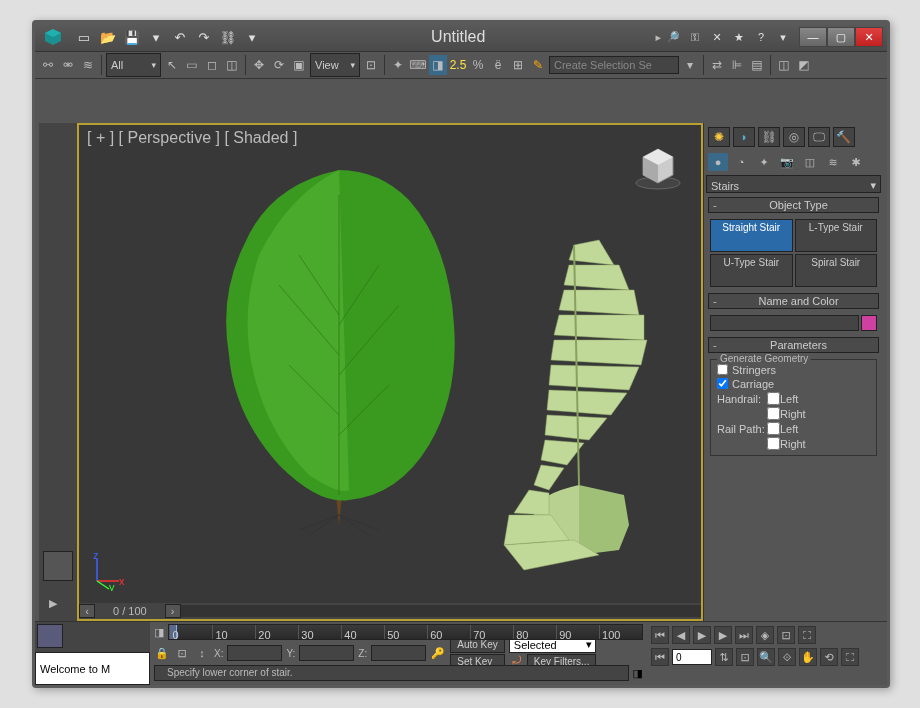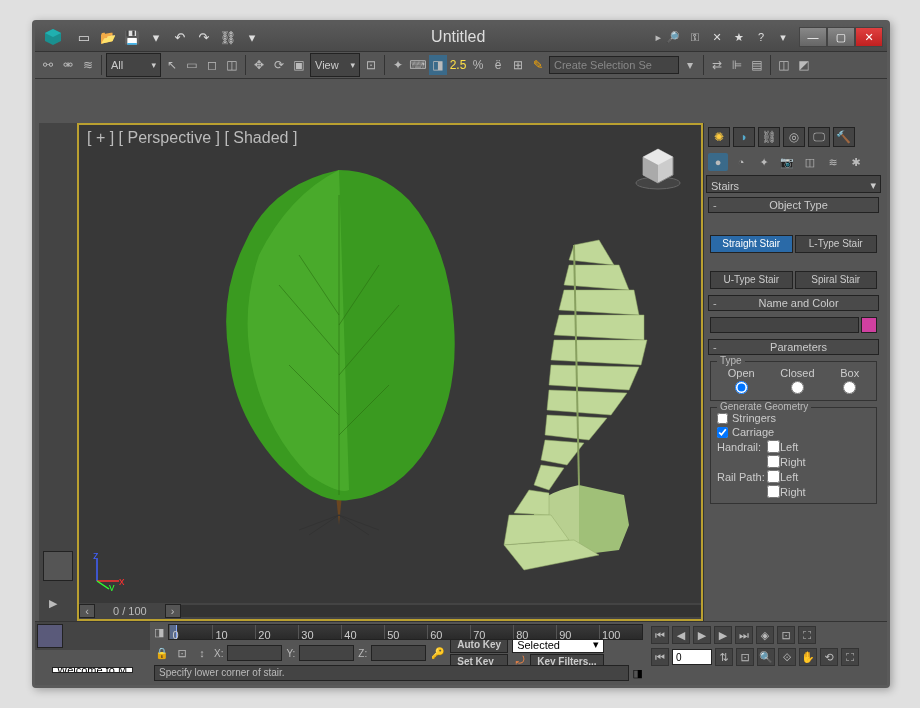--- a/index.html
+++ b/index.html
@@ -45,55 +45,55 @@
 .rp-sub.active { background: #3a6a8a; border-radius: 2px; }
 .rp-dropdown { height: 18px; background: #444; border: 1px solid #222; color: #ccc; padding: 0 4px; margin: 0; display: flex; align-items: flex-end; cursor: pointer; }
 .rp-dropdown::after { content: "▾"; margin-left: auto; }
 .rp-rollout-header { height: 16px; background: #4a4a4a; border: 1px solid #222; display: flex; align-items: center; padding: 0 4px; margin: 2px; color: #ccc; cursor: pointer; }
 .rp-rollout-header .collapse { width: 10px; color: #bbb; }
 .rp-rollout-header .rh-label { flex: 1; text-align: center; }
 .rp-body { padding: 2px 4px; }
 .autogrid { text-align: center; color: #ccc; display: flex; justify-content: center; align-items: center; gap: 4px; padding: 2px 0; }
 .autogrid input { width: 12px; height: 12px; }
 .type-grid { display: grid; grid-template-columns: 1fr 1fr; gap: 2px; }
-.type-btn { height: 18px; background: #444; border: 1px solid #222; color: #ccc; text-align: center; line-height: 16px; cursor: pointer; font-size: 10px; margin-top: 16px; }
+.type-btn { height: 33px; background: #444; border: 1px solid #222; color: #ccc; text-align: center; line-height: 16px; cursor: pointer; font-size: 10px; }
 .type-btn.active { background: #2a6aa8; color: #fff; }
 .name-row { display: flex; gap: 2px; padding: 2px 4px; }
 .name-input { flex: 1; height: 16px; background: #444; border: 1px solid #222; }
 .color-swatch { width: 16px; height: 16px; background: #d040a0; border: 1px solid #222; cursor: pointer; }
 .fieldset { border: 1px solid #333; margin: 2px 4px; padding: 3px 4px 4px; position: relative; }
 .fieldset-label { position: absolute; top: -7px; left: 6px; background: #555; padding: 0 3px; color: #bbb; font-size: 10px; }
 .radio-row { display: flex; gap: 8px; padding: 2px 4px; color: #ccc; justify-content: space-around; font-size: 10px; }
 .radio-row .rcol { text-align: center; }
 .radio-row input { display: block; margin: 2px auto 0; }
-.check-row { display: flex; align-items: center; gap: 4px; color: #ccc; font-size: 10px; padding: 1px 2px; }
+.check-row { display: flex; align-items: flex-start; gap: 4px; color: #ccc; font-size: 10px; padding: 1px 2px; }
 .check-row input { width: 11px; height: 11px; }
 .gg-row { display: flex; align-items: center; font-size: 10px; color: #ccc; padding: 1px 2px; }
 .gg-row .gl { width: 50px; }
 .bottom-area { position: absolute; bottom: 0; left: 0; right: 0; height: 64px; background: #555; border-top: 1px solid #333; display: flex; }
 .bottom-left { width: 115px; display: flex; flex-direction: column; }
 .thumb-strip { height: 30px; background: #444; display: flex; gap: 2px; padding: 2px; }
 .thumb-strip .th { width: 26px; height: 24px; background: #5a5a7a; border: 1px solid #222; cursor: pointer; }
-.welcome-box { flex: 1; background: #fff; border: 1px solid #222; margin: 17px; padding: 2px 4px; font-family: monospace; font-size: 11px; overflow: hidden; display: flex; align-items: center; }
+.welcome-box { flex: 1; background: #fff; border: 1px solid #222; margin: 0; padding: 2px 4px; font-family: monospace; font-size: 11px; overflow: hidden; display: flex; align-items: center; }
 .bottom-center { flex: 1; display: flex; flex-direction: column; }
 .timeline { height: 20px; display: flex; align-items: center; padding: 0 4px; gap: 4px; }
 .timeline-icons { display: flex; gap: 6px; color: #bbb; }
 .ruler { flex: 1; height: 16px; background: linear-gradient(#3a3a3a,#2a2a2a); position: relative; border: 1px solid #222; color: #ccc; font-size: 9px; overflow: hidden; }
 .ruler-marks { position: absolute; top: 0; left: 0; right: 0; height: 100%; display: flex; }
 .ruler-mark { flex: 1; border-left: 1px solid #555; padding-left: 2px; line-height: 8px; padding-top: 6px; }
 .ruler-cursor { position: absolute; left: 0; top: -2px; width: 8px; height: 20px; background: #5a6a8a; border: 1px solid #8af; }
 .coord-row { height: 22px; display: flex; align-items: center; gap: 4px; padding: 0 4px; }
 .coord-row .ci { width: 16px; color: #bbb; text-align: center; cursor: pointer; }
 .coord-label { color: #bbb; font-size: 10px; }
 .coord-input { width: 55px; height: 16px; background: #444; border: 1px solid #222; color: #ccc; padding: 0 2px; }
-.key-btn { height: 16px; padding: 0 6px; background: #444; border: 1px solid #222; color: #ccc; cursor: pointer; font-size: 10px; line-height: 14px; font-weight: bold; }
+.key-btn { height: 16px; padding: 0 6px; background: #444; border: 1px solid #222; color: #ccc; cursor: pointer; font-size: 10px; line-height: 14px; }
 .key-dropdown { height: 16px; background: #fff; border: 1px solid #222; color: #000; padding: 0 4px; min-width: 80px; cursor: pointer; display: flex; align-items: center; }
 .key-dropdown::after { content: "▾"; margin-left: auto; }
 .status-row { height: 18px; display: flex; align-items: center; gap: 4px; padding: 0 4px; }
-.status-text { flex: 1; height: 16px; background: #444; border: 1px solid #222; color: #bbb; padding: 0 4px; line-height: 14px; font-size: 10px; }
+.status-text { flex: 1; height: 16px; background: #444; border: 1px solid #222; color: #bbb; padding: 0 12px; line-height: 14px; font-size: 10px; }
 .bottom-right { width: 240px; display: flex; flex-direction: column; padding: 2px; }
 .playback-row { display: flex; gap: 3px; padding: 2px; align-items: center; flex-wrap: wrap; }
 .pb-btn { width: 18px; height: 18px; display: flex; align-items: center; justify-content: center; color: #bbb; cursor: pointer; background: #444; border: 1px solid #333; font-size: 11px; }
 .frame-input { width: 40px; height: 16px; background: #fff; border: 1px solid #222; padding: 0 3px; font-size: 10px; }
 </style>
 </head>
 <body>
 
 <div class="window-chrome">
 
@@ -273,28 +273,20 @@
       <div class="name-row">
         <div class="name-input"></div>
         <div class="color-swatch"></div>
       </div>
 
       <div class="rp-rollout-header">
         <span class="collapse">-</span>
         <span class="rh-label">Parameters</span>
       </div>
       <div class="fieldset">
-        <div class="fieldset-label">Type</div>
-        <div class="radio-row">
-          <div class="rcol"><span>Open</span><input type="radio" checked="" style=""></div>
-          <div class="rcol"><span>Closed</span><input type="radio" style=""></div>
-          <div class="rcol"><span>Box</span><input type="radio" style=""></div>
-        </div>
-      </div>
-      <div class="fieldset">
         <div class="fieldset-label">Generate Geometry</div>
         <div class="check-row">
             <input type="checkbox" style="">
             <span>Stringers</span>
           </div>
         <div class="check-row">
             <input type="checkbox" checked="" style="">
             <span>Carriage</span>
           </div>
         <div class="gg-row">

